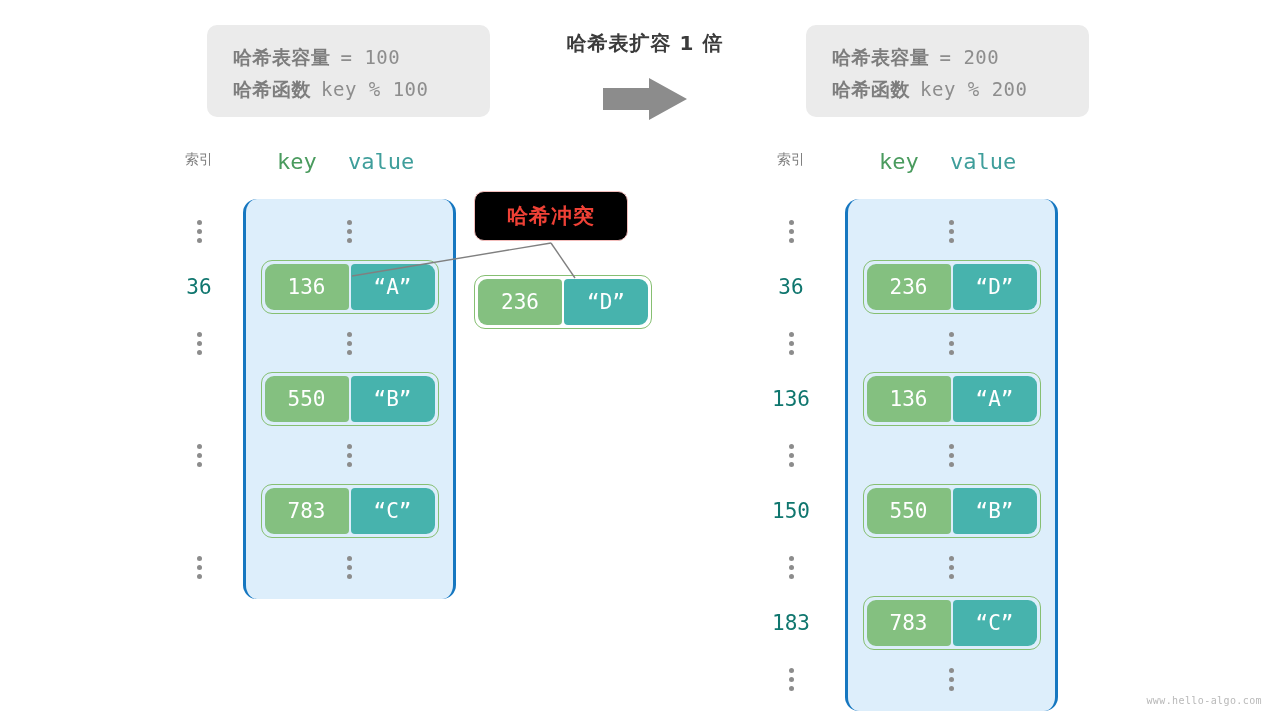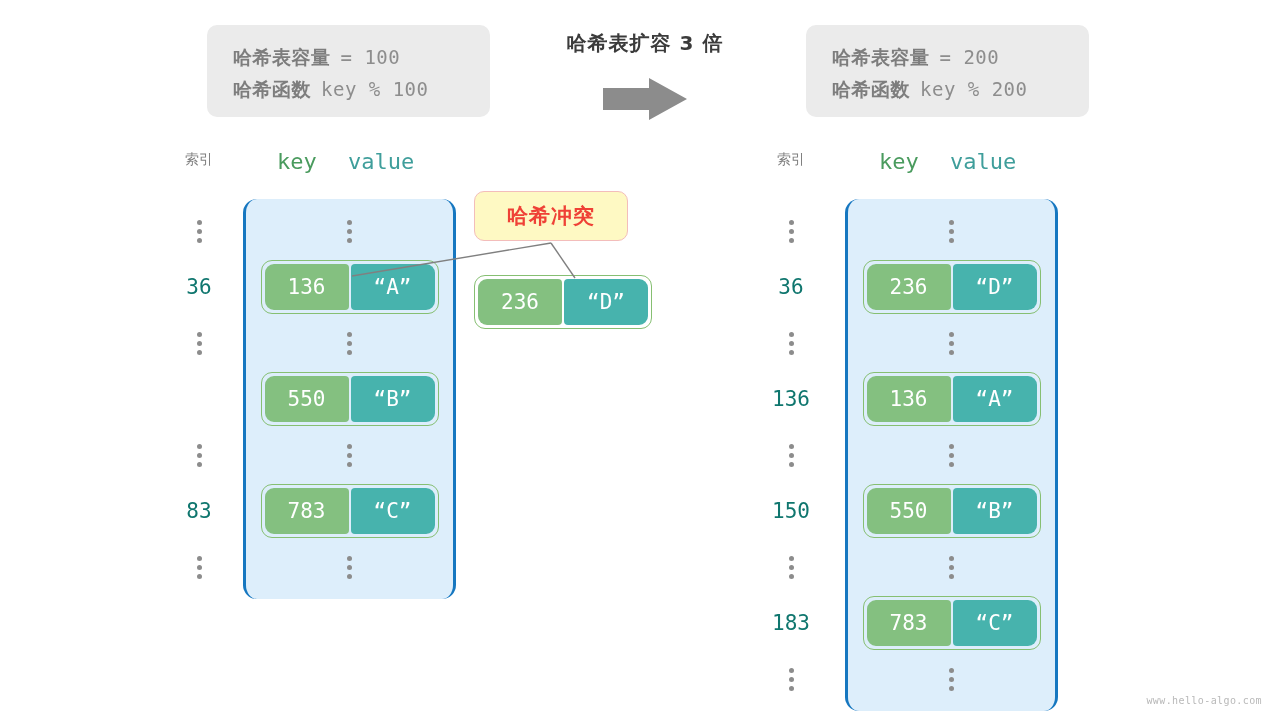--- a/index.html
+++ b/index.html
@@ -175,21 +175,21 @@
     color: #0f766e;
   }
 
   
   #collision-badge {
     position: absolute;
     left: 474px;
     top: 191px;
     width: 152px;
     height: 48px;
-    background: #fef9c3;
+    background: #000000;
     border: 1.5px solid #f3bdbb;
     border-radius: 10px;
     display: flex;
     align-items: center;
     justify-content: center;
     font-weight: bold;
     font-size: 21px;
     color: #ef4136;
     letter-spacing: 1px;
   }
@@ -229,21 +229,21 @@
   <div class="info-line">
     <span class="info-label">哈希表容量</span>
     <span class="info-value">= 100</span>
   </div>
   <div class="info-line">
     <span class="info-label">哈希函数</span>
     <span class="info-value">key % 100</span>
   </div>
 </div>
 
-<div id="transform-caption">哈希表扩容 3 倍</div>
+<div id="transform-caption">哈希表扩容 1 倍</div>
 <div id="transform-arrow">
   <svg width="84" height="42" viewBox="0 0 84 42">
     <polygon points="0,10 46,10 46,0 84,21 46,42 46,32 0,32" fill="#8c8c8c"></polygon>
   </svg>
 </div>
 
 <div class="info-box" id="info-box-right">
   <div class="info-line">
     <span class="info-label">哈希表容量</span>
     <span class="info-value">= 200</span>
@@ -278,21 +278,20 @@
         <i></i>
       </div>
     </div>
     <div class="index-row" style="top: 228px;">
       <div class="vdots">
         <i></i>
         <i></i>
         <i></i>
       </div>
     </div>
-    <div class="index-row" style="top: 284px;">83</div>
     <div class="index-row" style="top: 340px;">
       <div class="vdots">
         <i></i>
         <i></i>
         <i></i>
       </div>
     </div>
   </div>
 <div class="index-col" id="index-col-right" style="height: 512px;">
     <div class="index-row" style="top: 4px;">

